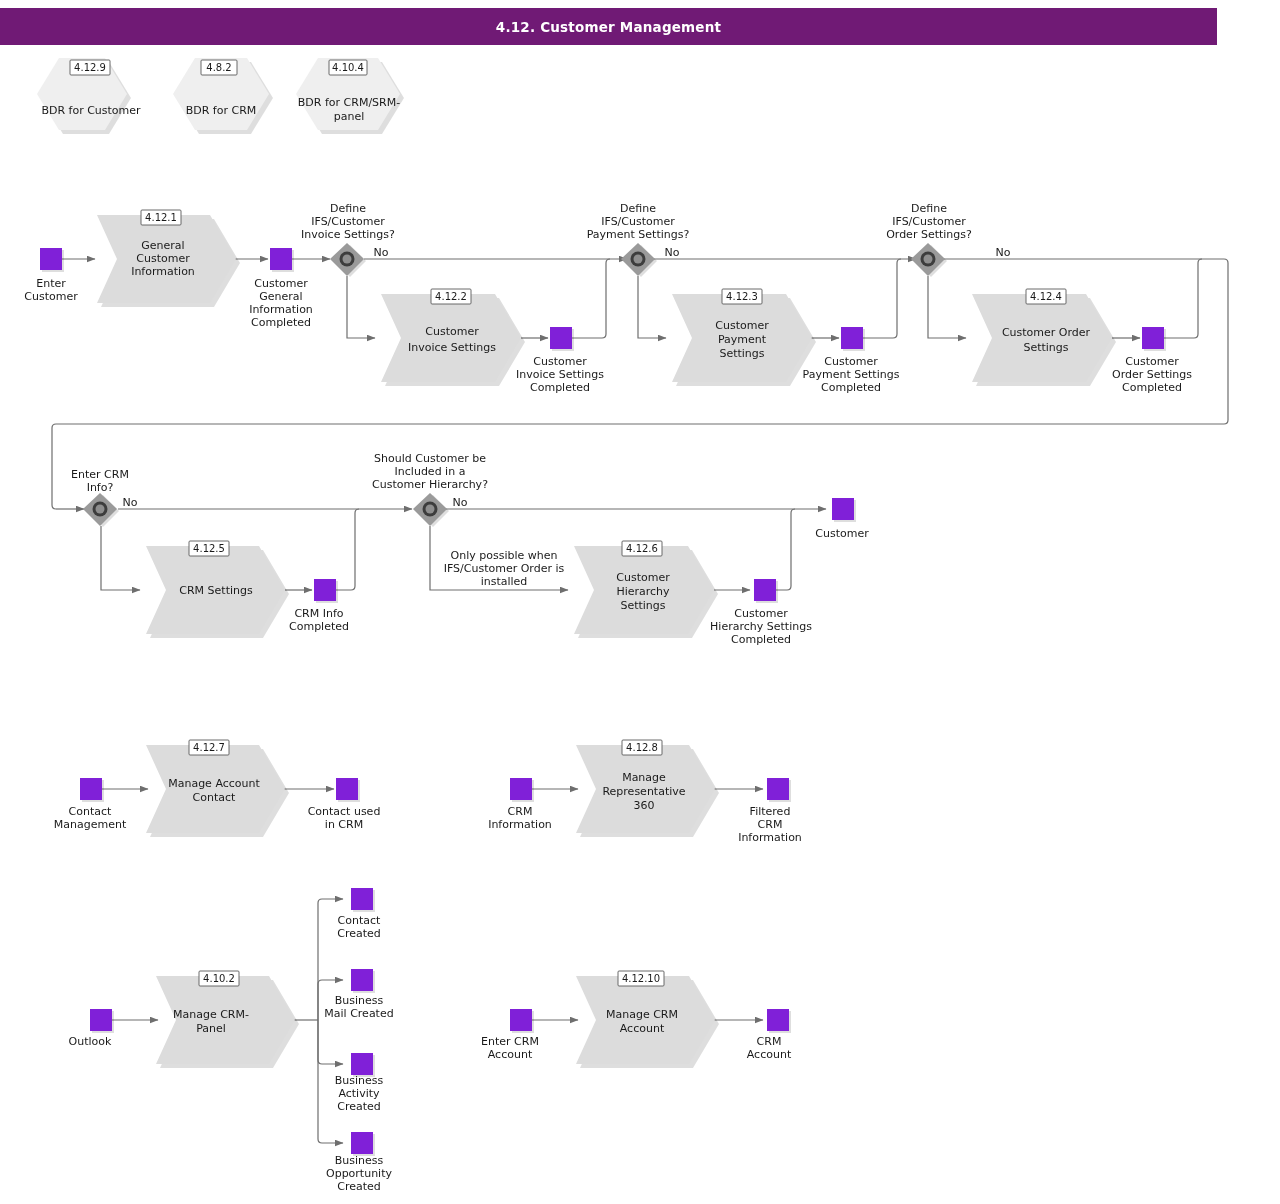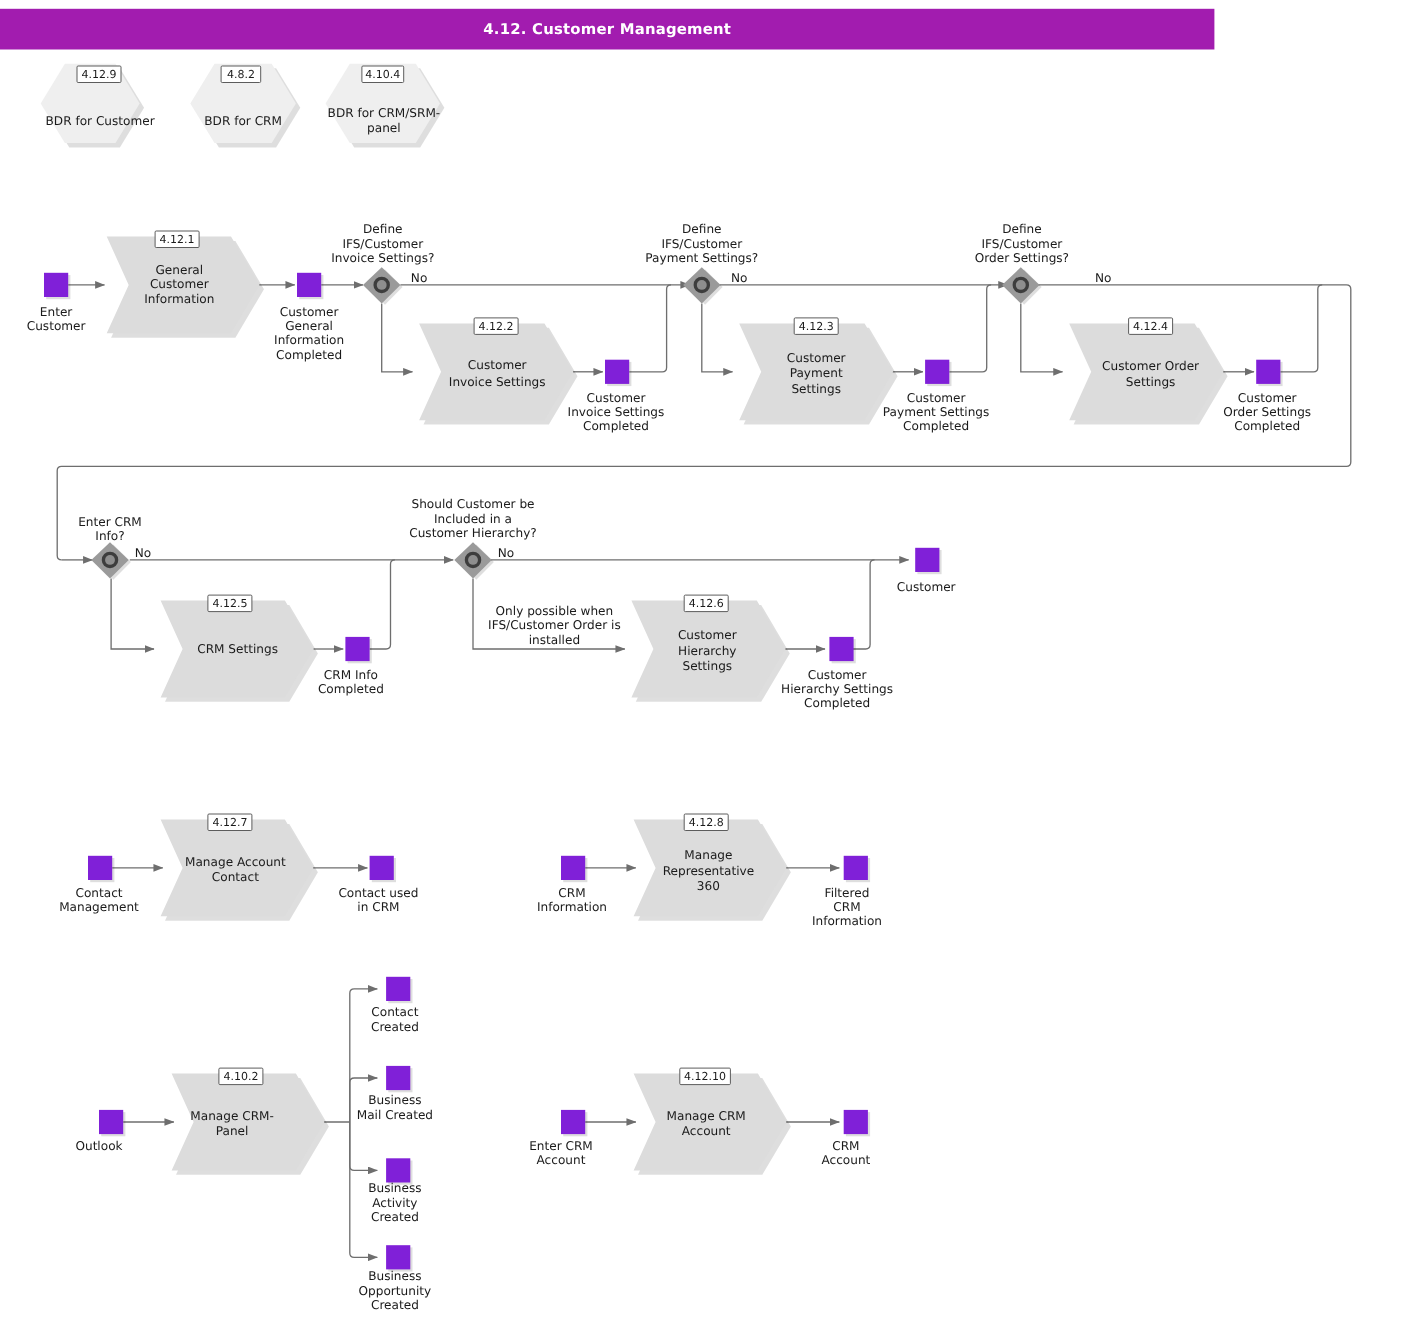--- a/index.html
+++ b/index.html
@@ -1,20 +1,20 @@
 <!DOCTYPE html>
 <html><head>
 <meta charset="utf-8">
 <style>
   html,body{margin:0;padding:0;background:#ffffff;}
   body{width:1280px;height:1204px;position:relative;
        font-family:"DejaVu Sans","Liberation Sans",sans-serif;
        -webkit-font-smoothing:antialiased;}
-  #titlebar{position:absolute;left:0;top:8px;width:1104px;height:37px;
-            background:#a21caf;display:flex;align-items:center;justify-content:center;}
+  #titlebar{position:absolute;left:0;top:8px;width:1217px;height:37px;
+            background:#701a75;display:flex;align-items:center;justify-content:center;}
   #titlebar .ttl{color:#ffffff;font-size:13.5px;font-weight:bold;letter-spacing:.2px;}
   #canvas{position:absolute;left:0;top:0;width:1280px;height:1204px;}
   svg{display:block;}
   .lbl{font-family:"DejaVu Sans","Liberation Sans",sans-serif;font-size:11px;fill:#1a1a1a;}
   .badge-txt{font-family:"DejaVu Sans","Liberation Sans",sans-serif;font-size:10px;fill:#1a1a1a;}
   .flowline{stroke:#6e6e6e;stroke-width:1.2;fill:none;}
   .proc{fill:#dcdcdc;stroke:none;}
   .hex{fill:#efefef;stroke:none;}
   .shadow{fill:#000000;opacity:.13;}
   .sq{fill:#8020d8;}

